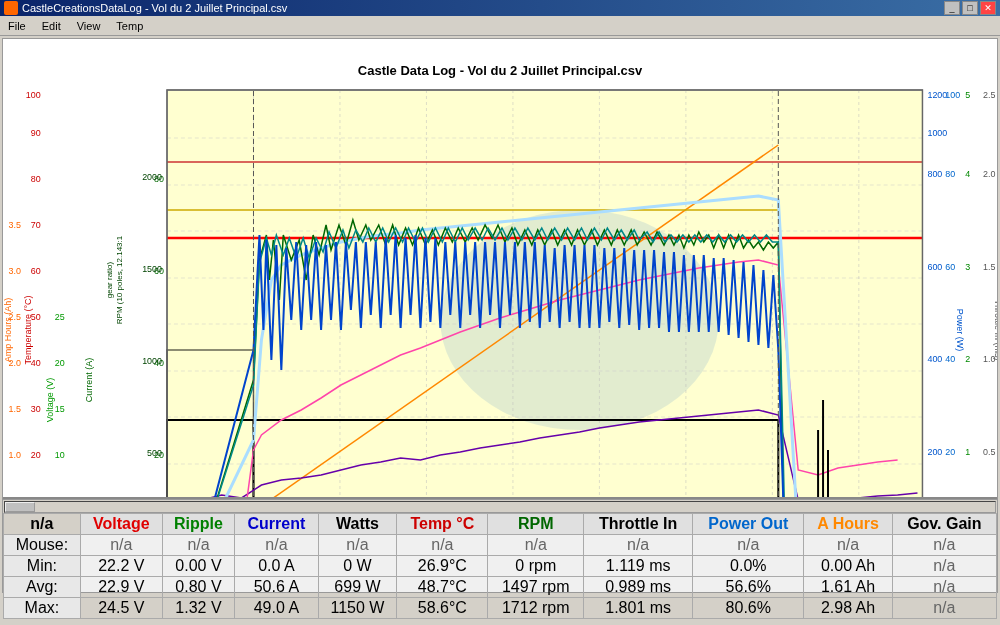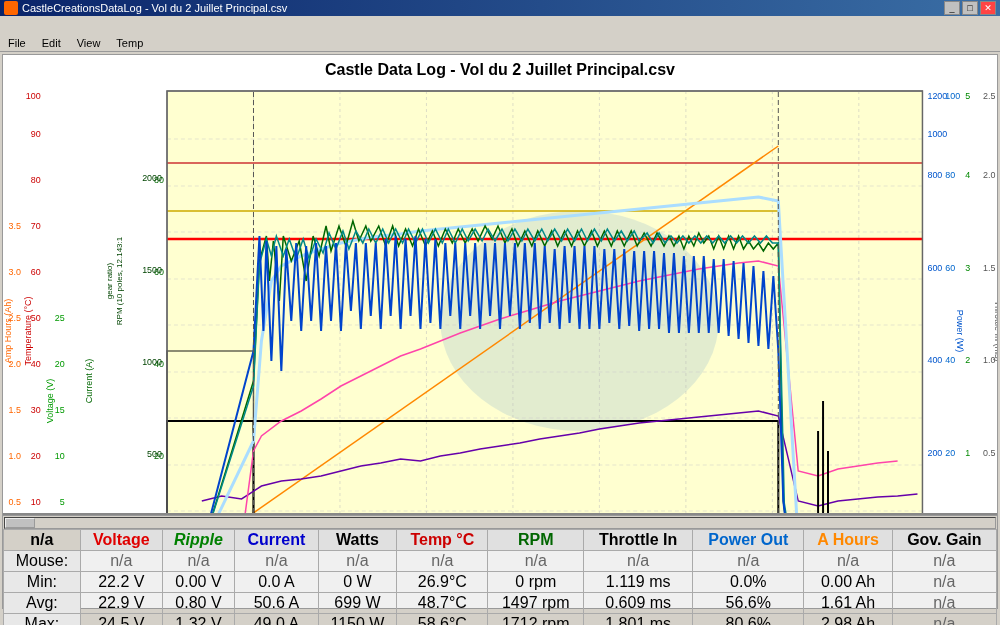--- a/index.html
+++ b/index.html
@@ -17,44 +17,44 @@
       font-size: 11px;
     }
     .title-bar-left { display: flex; align-items: center; gap: 4px; }
     .title-bar-icon { width: 14px; height: 14px; background: #ff6600; border-radius: 2px; }
     .title-bar-controls { display: flex; gap: 2px; }
     .tb-btn { width: 16px; height: 14px; background: #c0c0c0; border: 1px solid #888; font-size: 9px; display: flex; align-items: center; justify-content: center; cursor: pointer; color: black; }
 
     
     .menu-bar {
       background: #d4d0c8;
-      height: 36px;
+      height: 20px;
       display: flex;
-      align-items: flex-end;
+      align-items: center;
       padding: 0 4px;
       border-bottom: 1px solid #999;
       gap: 8px;
     }
     .menu-item { font-size: 11px; padding: 2px 4px; cursor: pointer; }
 
     
     .main-content {
       background: white;
       margin: 2px;
       border: 1px solid #999;
       height: 555px;
       position: relative;
     }
 
     
     .chart-title {
       text-align: center;
-      font-size: 16px;
+      font-size: 13px;
       font-weight: bold;
-      padding: 6px 0 2px 0;
+      padding: 24px 0 2px 0;
       color: black;
     }
 
     
     .chart-wrapper {
       position: relative;
       height: 490px;
       width: 100%;
     }
 
@@ -85,21 +85,21 @@
     .data-table th, .data-table td {
       border: 1px solid #aaa;
       padding: 1px 4px;
       text-align: center;
       white-space: nowrap;
     }
     .data-table th { background: #e0e0e0; font-weight: bold; }
     .row-label { font-weight: normal; text-align: left; background: #e8e8e8; }
 
     .col-voltage { color: #e00000; font-weight: bold; }
-    .col-ripple { color: #008000; font-weight: bold; font-style: italic; }
+    .col-ripple { color: #008000; font-weight: bold; }
     .col-current { color: #0000cc; font-weight: bold; }
     .col-watts { color: #000000; font-weight: bold; }
     .col-temp { color: #cc0000; font-weight: bold; }
     .col-rpm { color: #006600; font-weight: bold; }
     .col-throttle { color: #000000; font-weight: bold; }
     .col-powerout { color: #0066cc; font-weight: bold; }
     .col-ahours { color: #ff8800; font-weight: bold; }
     .col-govgain { color: #000000; font-weight: bold; }
 
     
@@ -381,21 +381,21 @@
           <td class="na-cell">n/a</td>
         </tr>
         <tr>
           <td class="row-label">Avg:</td>
           <td>22.9 V</td>
           <td>0.80 V</td>
           <td>50.6 A</td>
           <td>699 W</td>
           <td>48.7°C</td>
           <td>1497 rpm</td>
-          <td>0.609 ms</td>
+          <td>0.989 ms</td>
           <td>56.6%</td>
           <td>1.61 Ah</td>
           <td class="na-cell">n/a</td>
         </tr>
         <tr>
           <td class="row-label">Max:</td>
           <td>24.5 V</td>
           <td>1.32 V</td>
           <td>49.0 A</td>
           <td>1150 W</td>

